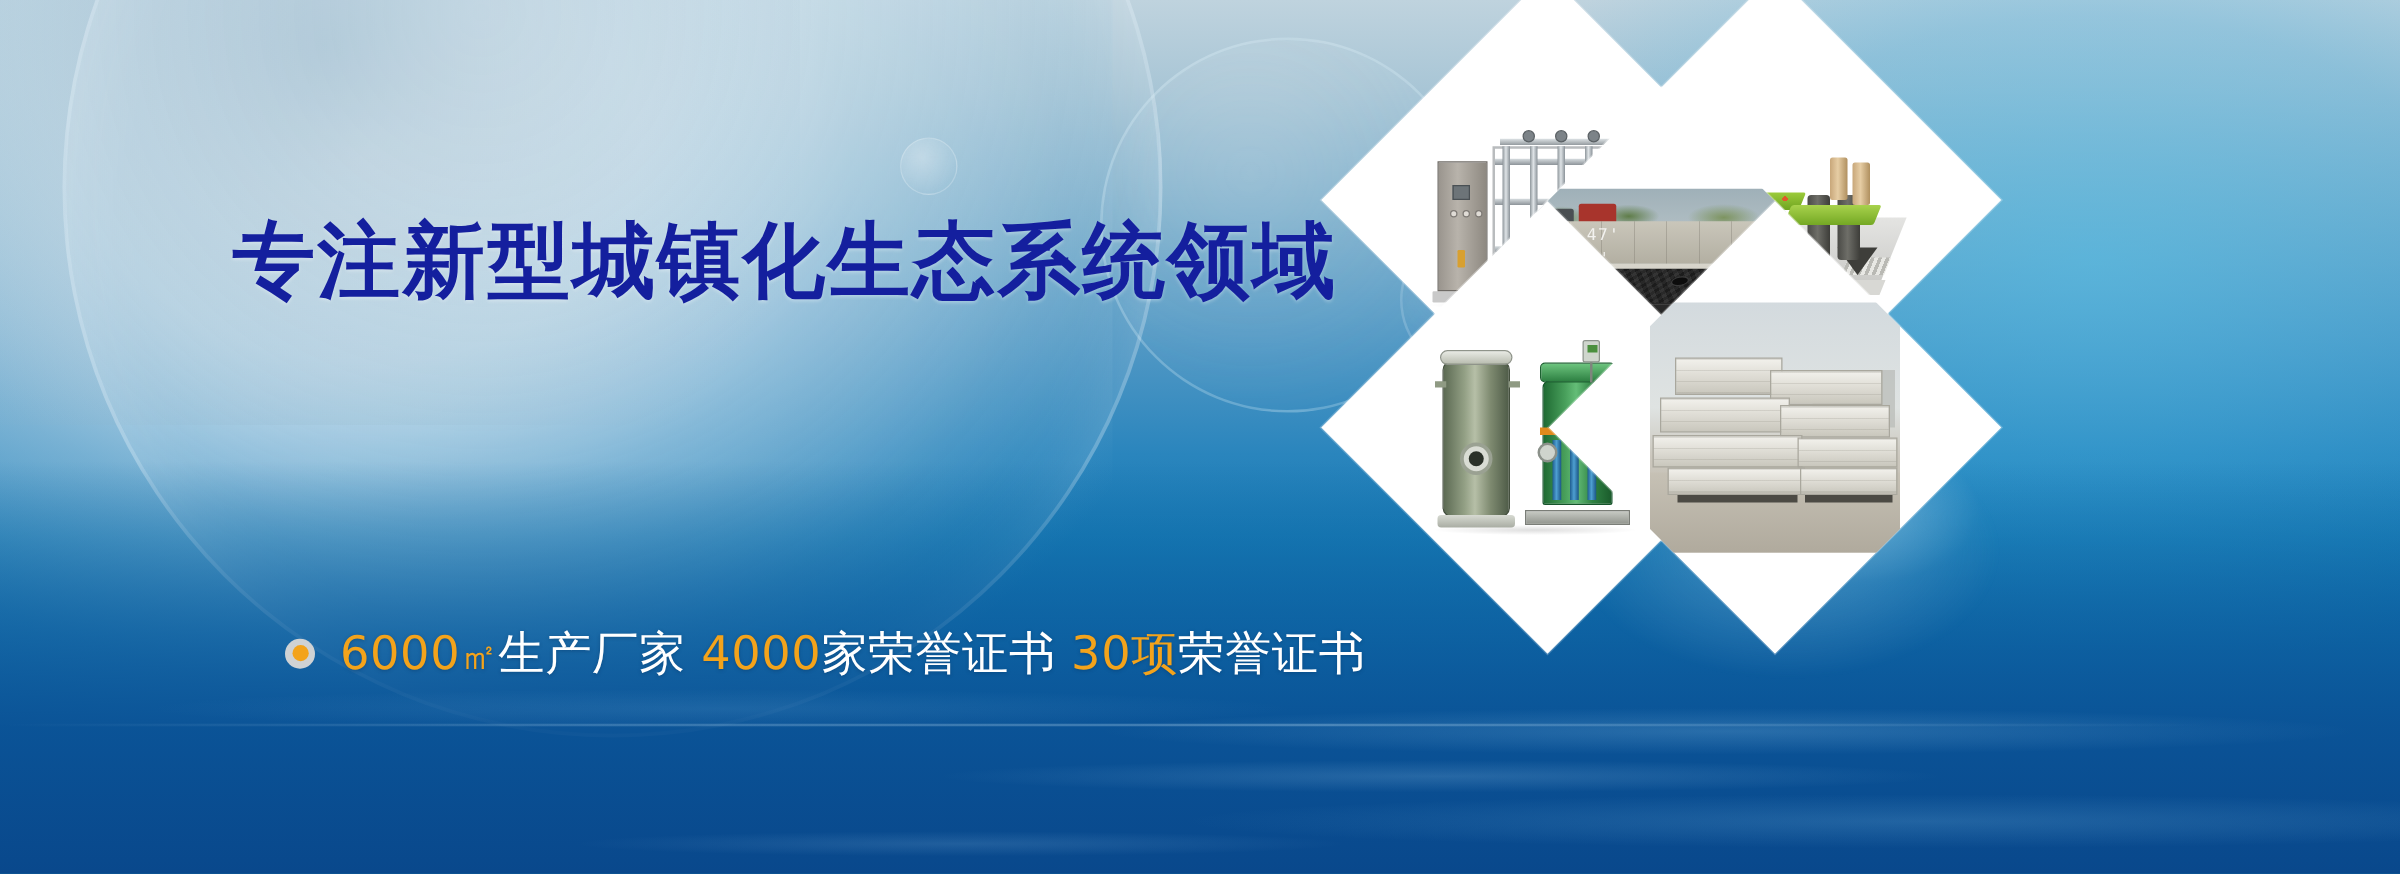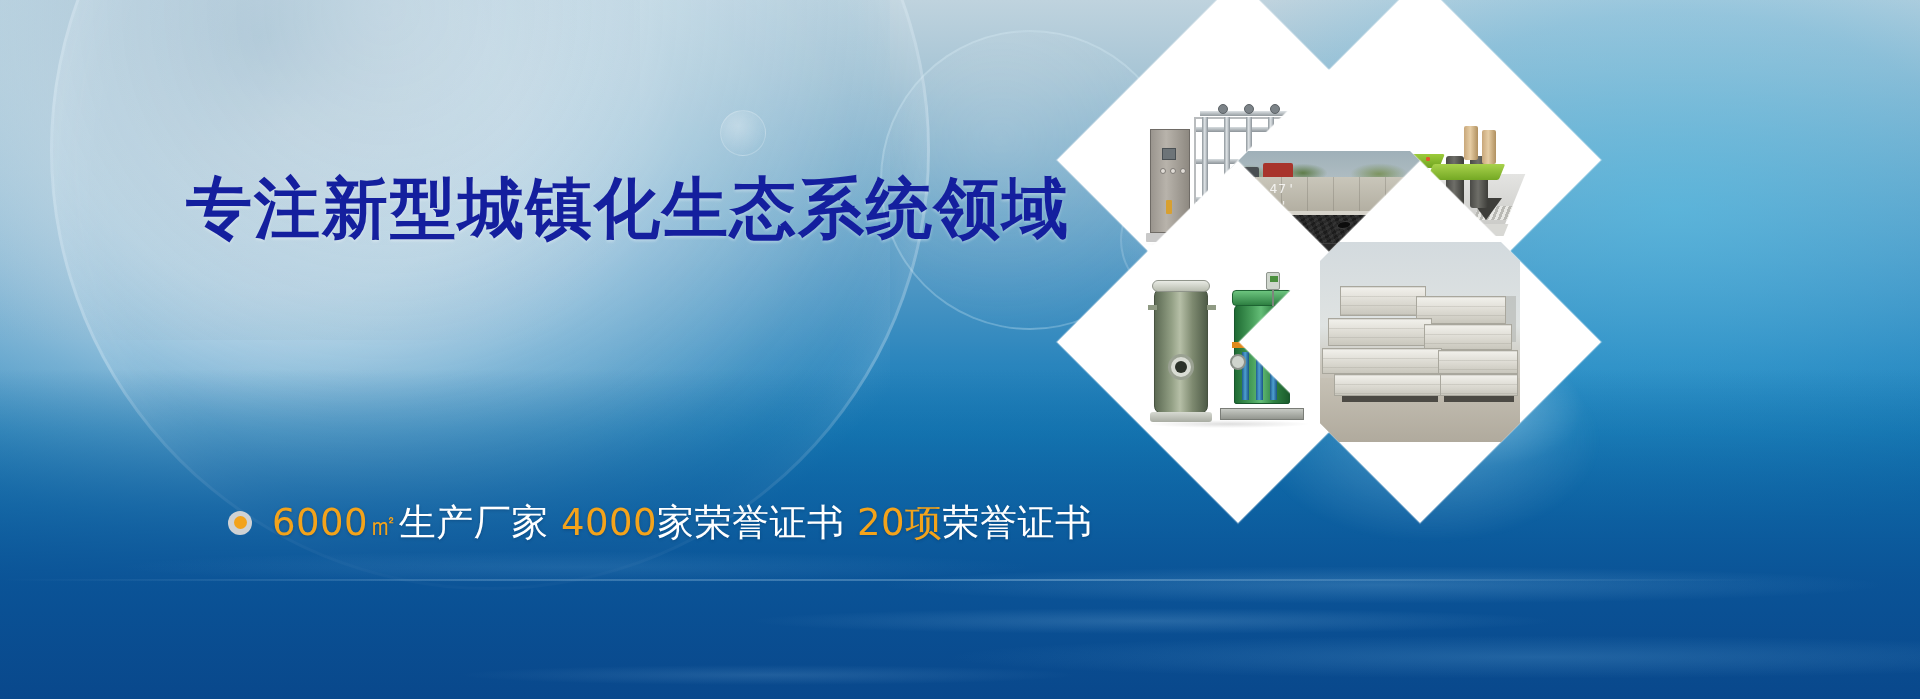--- a/index.html
+++ b/index.html
@@ -343,21 +343,21 @@
   <div class="left-block">
 
     <div class="headline">专注新型城镇化生态系统领域</div>
 
 
 
     <div class="bullets">
 
       <div class="bullet-row">
         <span class="bullet-dot"></span>
-        <span class="bullet-text"><span class="hl">6000</span><span class="hl sup-unit">㎡</span><span>生产厂家 </span><span class="hl">4000</span><span>家</span><span>荣誉证书 </span><span class="hl">20</span><span class="hl">项</span><span>荣誉证书</span></span>
+        <span class="bullet-text"><span class="hl">6000</span><span class="hl sup-unit">㎡</span><span>生产厂家 </span><span class="hl">4000</span><span>家</span><span>荣誉证书 </span><span class="hl">30</span><span class="hl">项</span><span>荣誉证书</span></span>
       </div>
 
 
     </div>
   </div>
 
   <div class="diamonds">
 
     <div class="dia d1">
       <div class="dia-inner">

